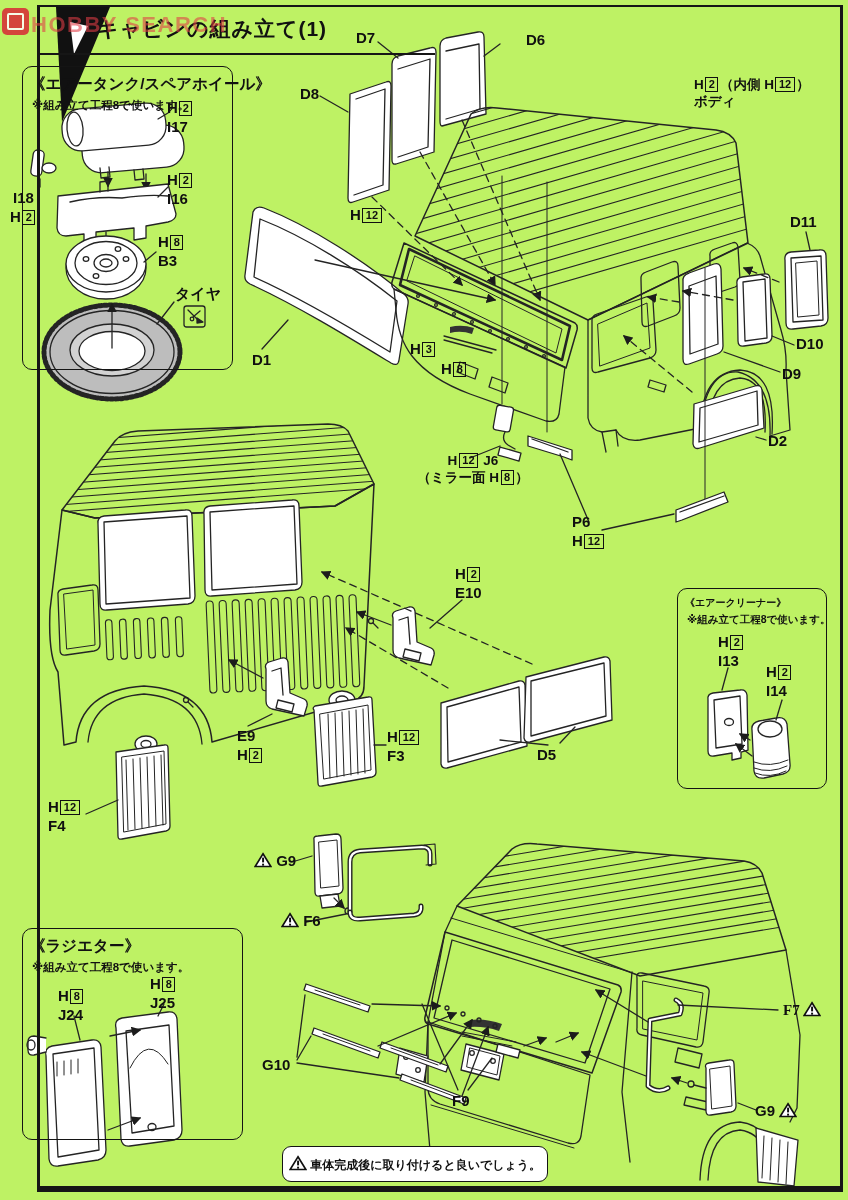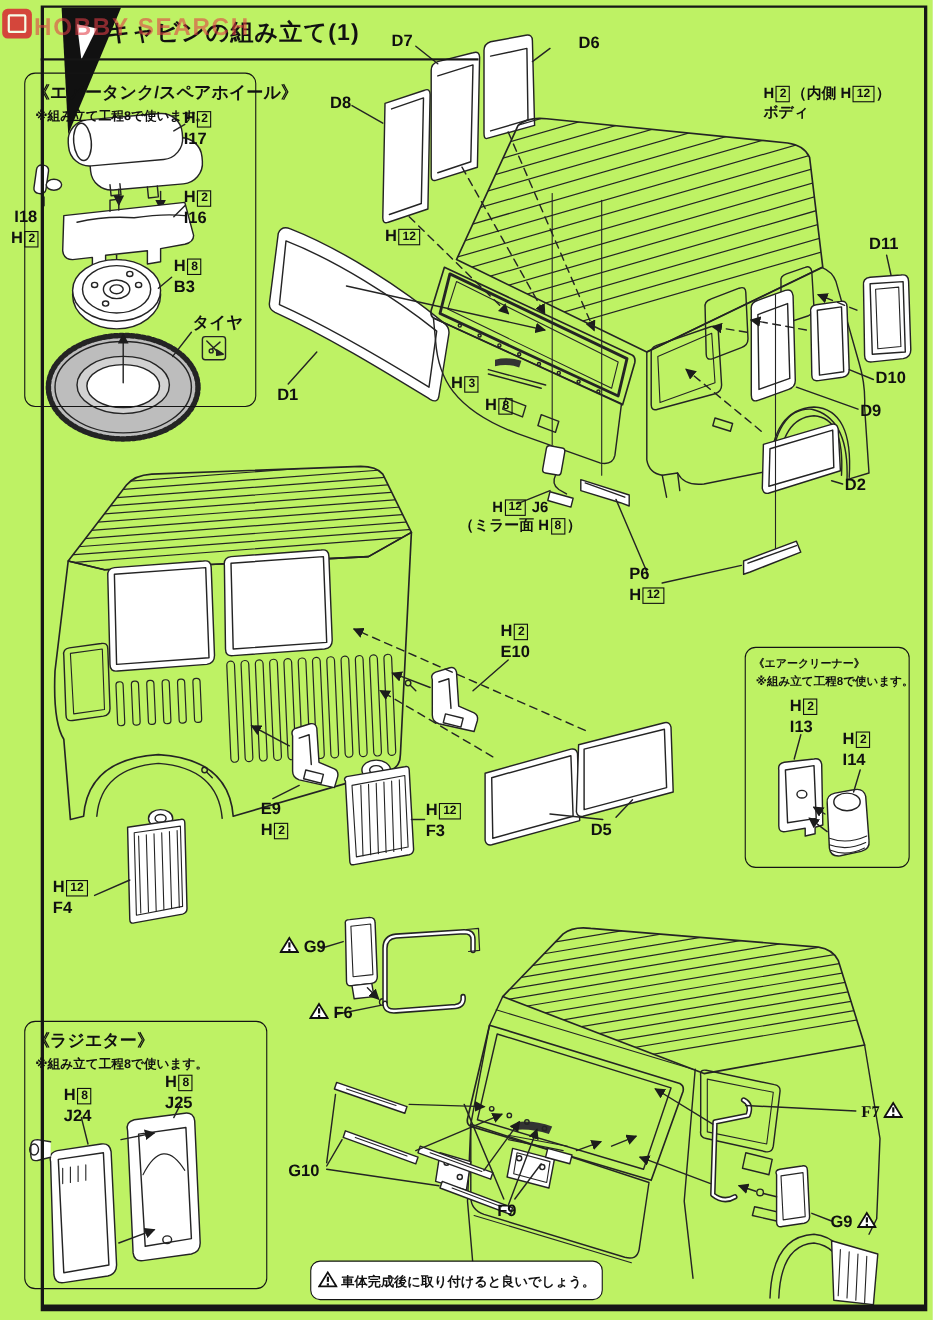--- a/index.html
+++ b/index.html
@@ -394,21 +394,21 @@
 
 
 <div class="partbox" style="left:22px;top:66px;width:211px;height:304px;">
   <span class="box-title">《エアータンク/スペアホイール》</span>
   <span class="box-sub">※組み立て工程8で使います。</span>
 </div>
 <div class="partbox" style="left:677px;top:588px;width:150px;height:201px;">
   <span class="box-title" style="font-size:10px;">《エアークリーナー》</span>
   <span class="box-sub" style="font-size:10.5px;">※組み立て工程8で使います。</span>
 </div>
-<div class="partbox" style="left:22px;top:928px;width:221px;height:244px;">
+<div class="partbox" style="left:22px;top:928px;width:221px;height:212px;">
   <span class="box-title">《ラジエター》</span>
   <span class="box-sub">※組み立て工程8で使います。</span>
 </div>
 
 <div class="callout" style="left:167px;top:98px;">
       <span class="co-line"><span>H</span><span class="pbox">2</span></span>
       <span class="co-line"><span>I17</span></span>
     </div>
 <div class="callout" style="left:167px;top:170px;">
       <span class="co-line"><span>H</span><span class="pbox">2</span></span>

